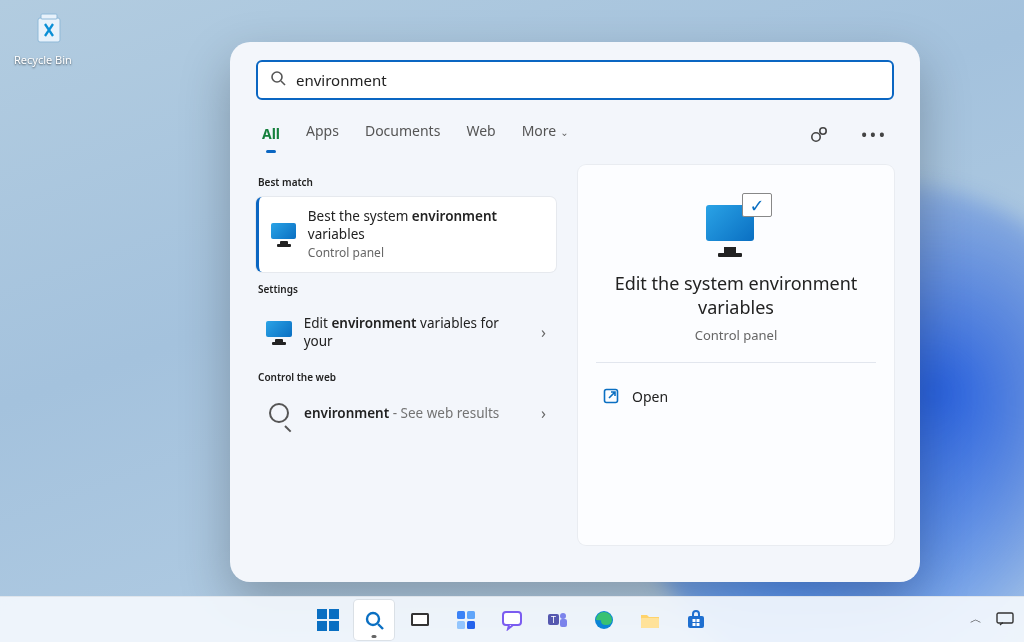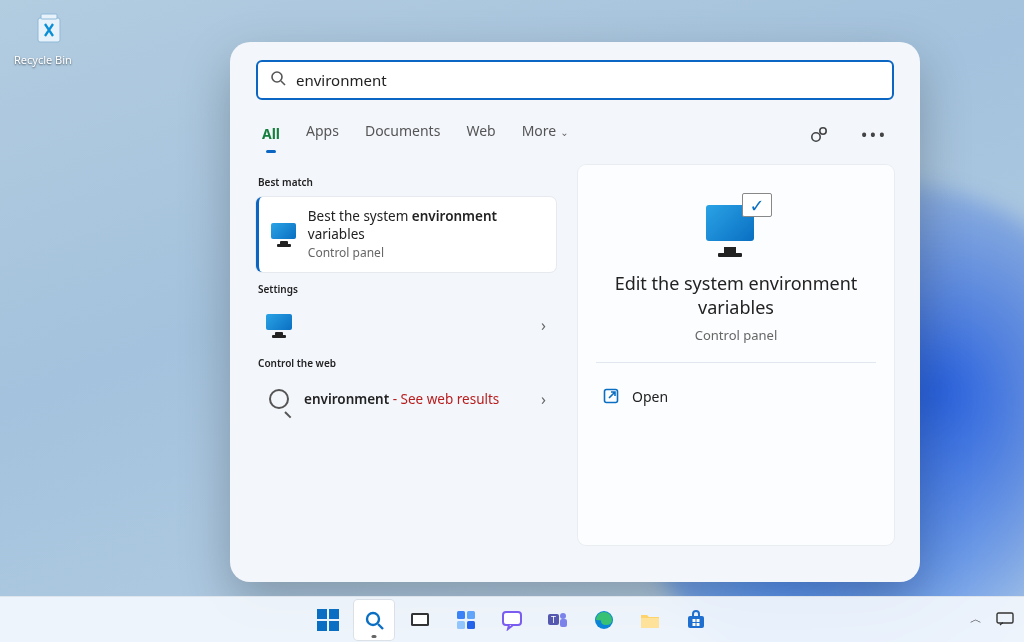--- a/index.html
+++ b/index.html
@@ -147,30 +147,33 @@
         </div>
       </div>
 
       <div class="sect-title">Settings</div>
       <div class="result">
         <div class="monitor-icon">
             <div class="scr"></div>
             <div class="stand"></div>
             <div class="base"></div>
           </div>
+        <div class="texts">
+          <span>Edit </span><b class="hl">environment</b><span> variables for your</span>
+        </div>
         <div class="chev-r">›</div>
       </div>
 
       <div class="sect-title">Control the web</div>
       <div class="result">
         <div style="width:26px;display:flex;justify-content:center;">
             <div class="search-glyph"></div>
           </div>
         <div class="texts">
-          <b class="hl">environment</b><span style="color:#b91c1c"> - See web results</span>
+          <b class="hl">environment</b><span style="color:#737373"> - See web results</span>
         </div>
         <div class="chev-r">›</div>
       </div>
 
     </div>
 
     <div class="right">
       <div class="preview-icon">
         <div class="scr"></div>
           <div class="stand"></div>

